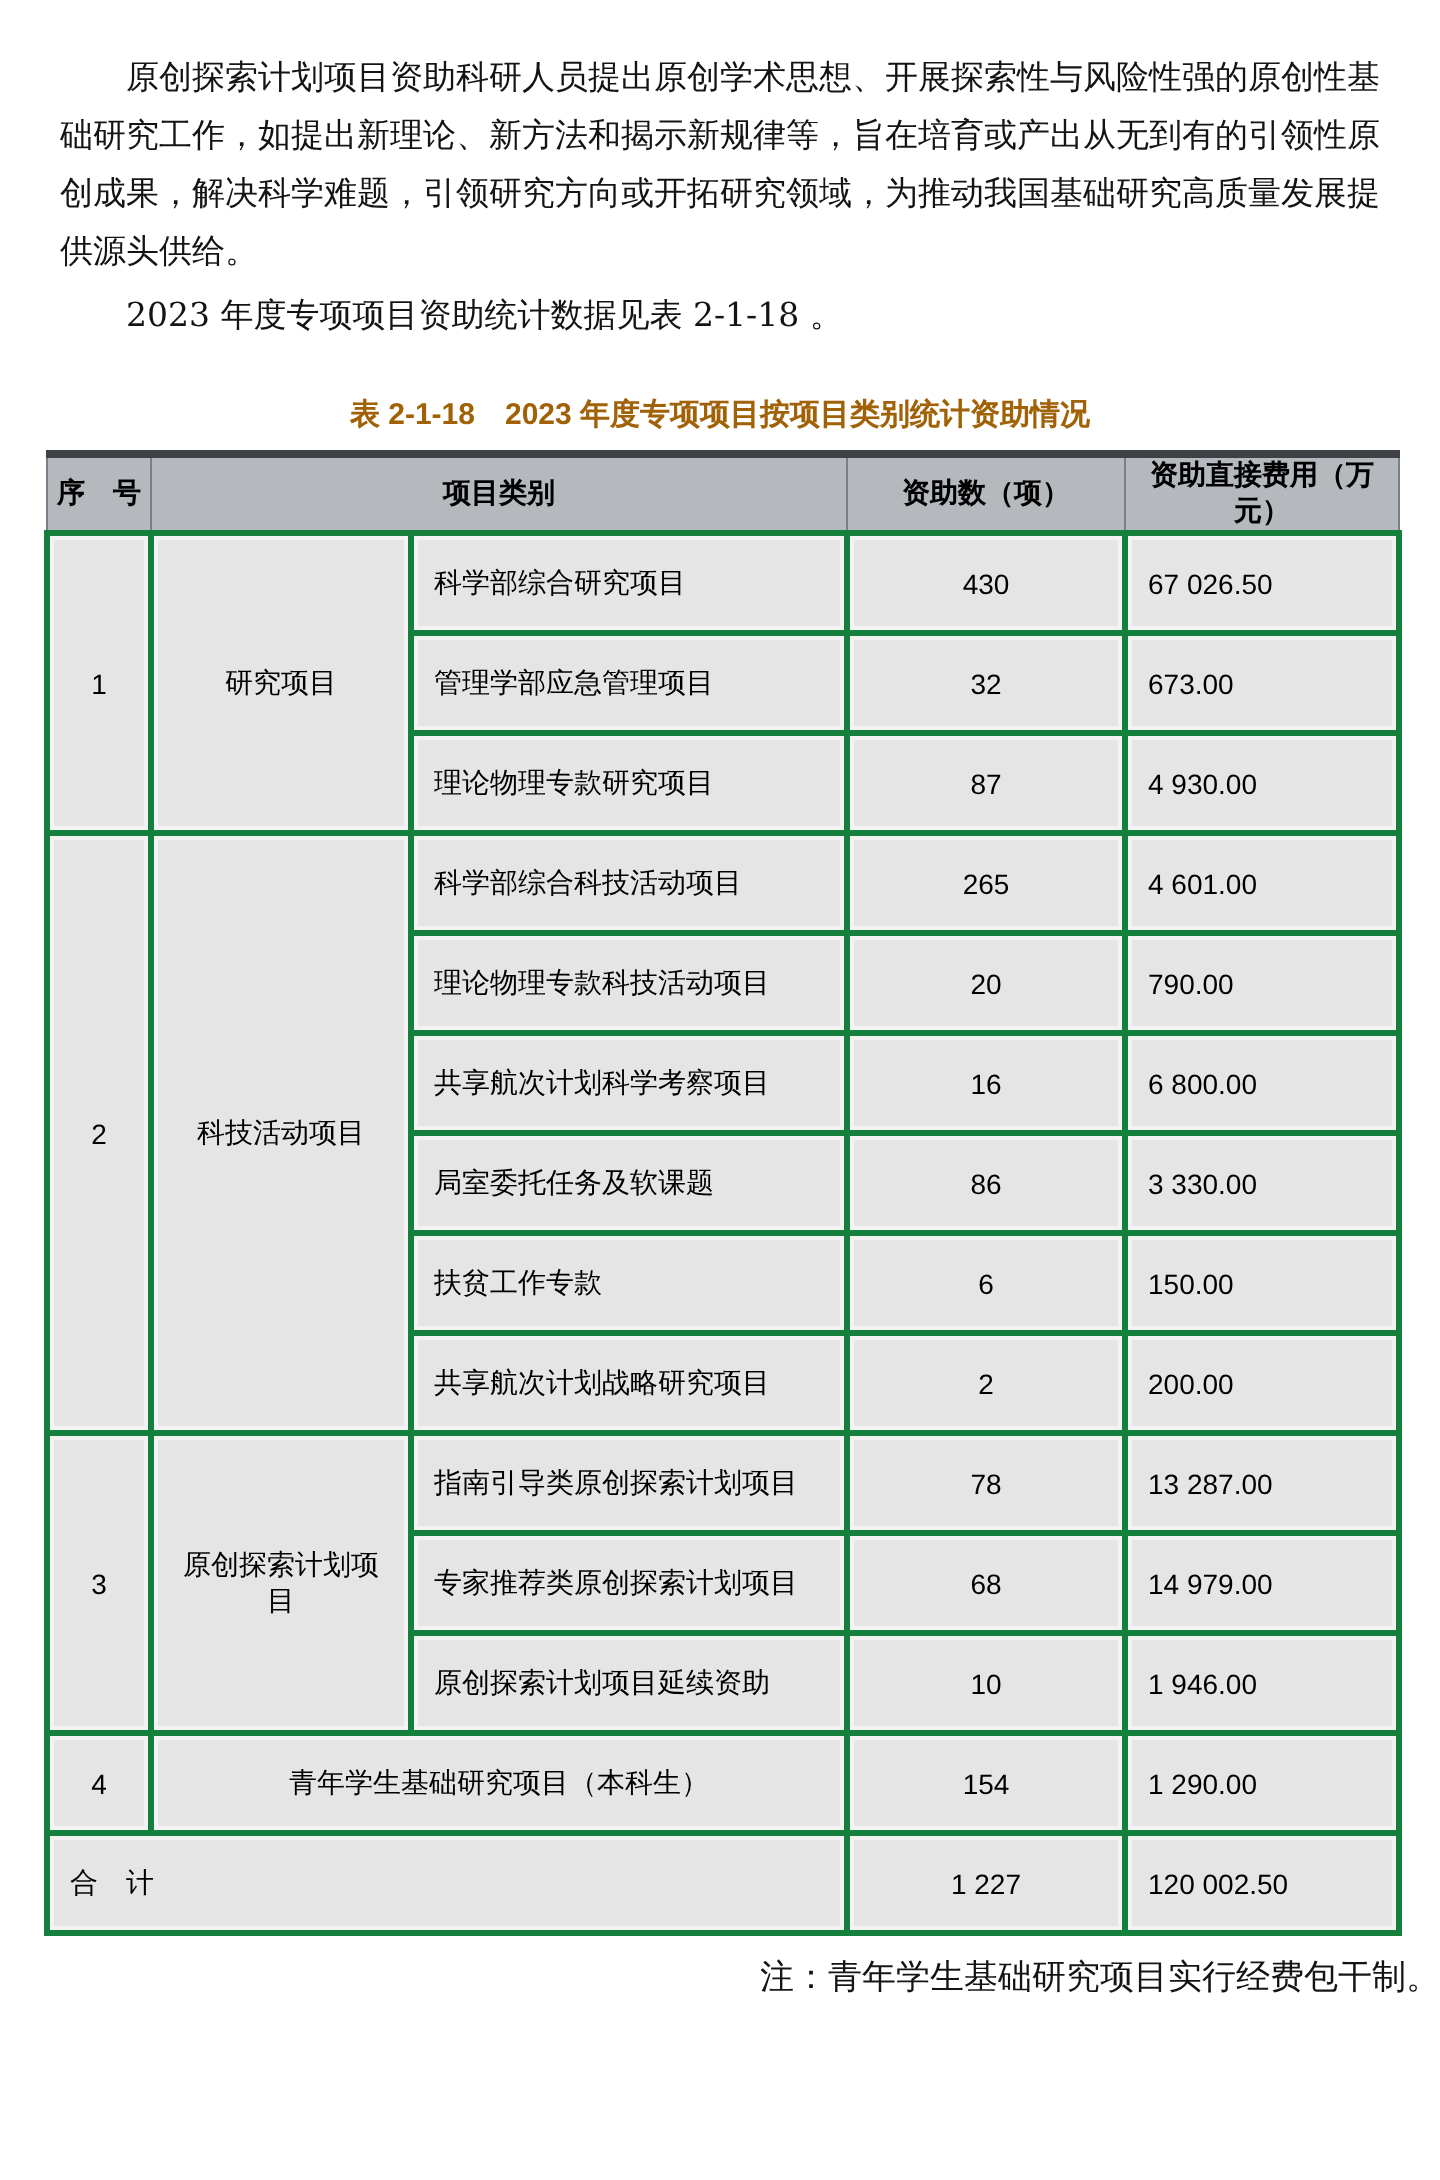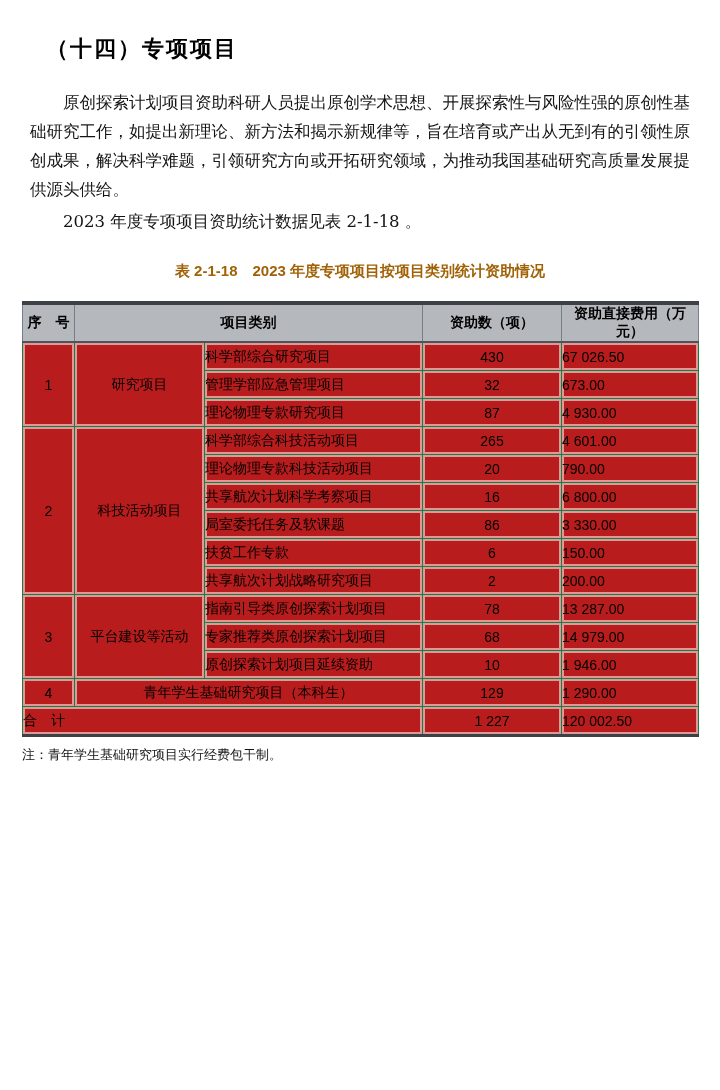--- a/index.html
+++ b/index.html
@@ -33,65 +33,65 @@
   }
   .table-caption{
     margin-top:26px;
     text-align:center;
     font-family:"Liberation Sans", sans-serif;
     font-weight:bold;
     font-size:15px;
     color:#a16207;
   }
   table.stats{
-    margin:20px 0 0 22px;
+    margin:8px 0 0 22px;
     border-collapse:collapse;
     table-layout:fixed;
     width:676px;
     font-family:"Liberation Sans", sans-serif;
     font-size:14px;
     color:#000;
     border-top:4px solid #3d4146;
     border-bottom:3px solid #3d4146;
   }
   table.stats th{
     background:#b5b8bc;
     height:33px;
     font-weight:bold;
     border:1px solid #767f88;
     border-bottom:2px solid #4e5358;
     padding:0;
   }
   table.stats td{
-    background:#b91c1c;
+    background:#e5e5e5;
     height:27px;
-    border:1px solid #15803d;
+    border:3px solid #15803d;
     box-shadow:inset 0 0 0 2px rgba(255,255,255,0.55);
-    padding:0;
+    padding:10px;
   }
   td.idx{text-align:center;}
   td.cat{text-align:center;padding-left:12px;}
   td.name{text-align:left;padding-left:12px;}
   td.num{text-align:center;}
   td.money{text-align:left;padding-right:37px;}
   td.total-label{text-align:left;padding-left:15px;font-weight:bold;}
   tr.total-row td{font-weight:normal;}
   .table-note{
     margin:9px 0 0 22px;
     font-family:"Liberation Sans", sans-serif;
-    font-size:13px;
+    font-size:17px;
     color:#141414;
+    text-align:right;
   }
 </style>
 </head>
 <body>
 
 <div class="page">
 
-  <h1 class="section-title">（十四）专项项目</h1>
 
   <div class="paragraphs">
     <p>原创探索计划项目资助科研人员提出原创学术思想、开展探索性与风险性强的原创性基础研究工作，如提出新理论、新方法和揭示新规律等，旨在培育或产出从无到有的引领性原创成果，解决科学难题，引领研究方向或开拓研究领域，为推动我国基础研究高质量发展提供源头供给。</p>
     <p>2023 年度专项项目资助统计数据见表 2-1-18 。</p>
   </div>
 
   <div class="table-caption">表 2-1-18　2023 年度专项项目按项目类别统计资助情况</div>
 
   <table class="stats">
     <colgroup>
@@ -157,40 +157,40 @@
         <td class="money">150.00</td>
       </tr>
       <tr>
         <td class="name">共享航次计划战略研究项目</td>
         <td class="num">2</td>
         <td class="money">200.00</td>
       </tr>
 
       <tr>
         <td class="idx" rowspan="3">3</td>
-        <td class="cat" rowspan="3">平台建设等活动</td>
+        <td class="cat" rowspan="3">原创探索计划项目</td>
         <td class="name">指南引导类原创探索计划项目</td>
         <td class="num">78</td>
         <td class="money">13 287.00</td>
       </tr>
       <tr>
         <td class="name">专家推荐类原创探索计划项目</td>
         <td class="num">68</td>
         <td class="money">14 979.00</td>
       </tr>
       <tr>
         <td class="name">原创探索计划项目延续资助</td>
         <td class="num">10</td>
         <td class="money">1 946.00</td>
       </tr>
 
       <tr>
         <td class="idx">4</td>
         <td class="cat" colspan="2">青年学生基础研究项目（本科生）</td>
-        <td class="num">129</td>
+        <td class="num">154</td>
         <td class="money">1 290.00</td>
       </tr>
 
       <tr class="total-row">
         <td class="total-label" colspan="3">合　计</td>
         <td class="num">1 227</td>
         <td class="money">120 002.50</td>
       </tr>
     </tbody>
   </table>

